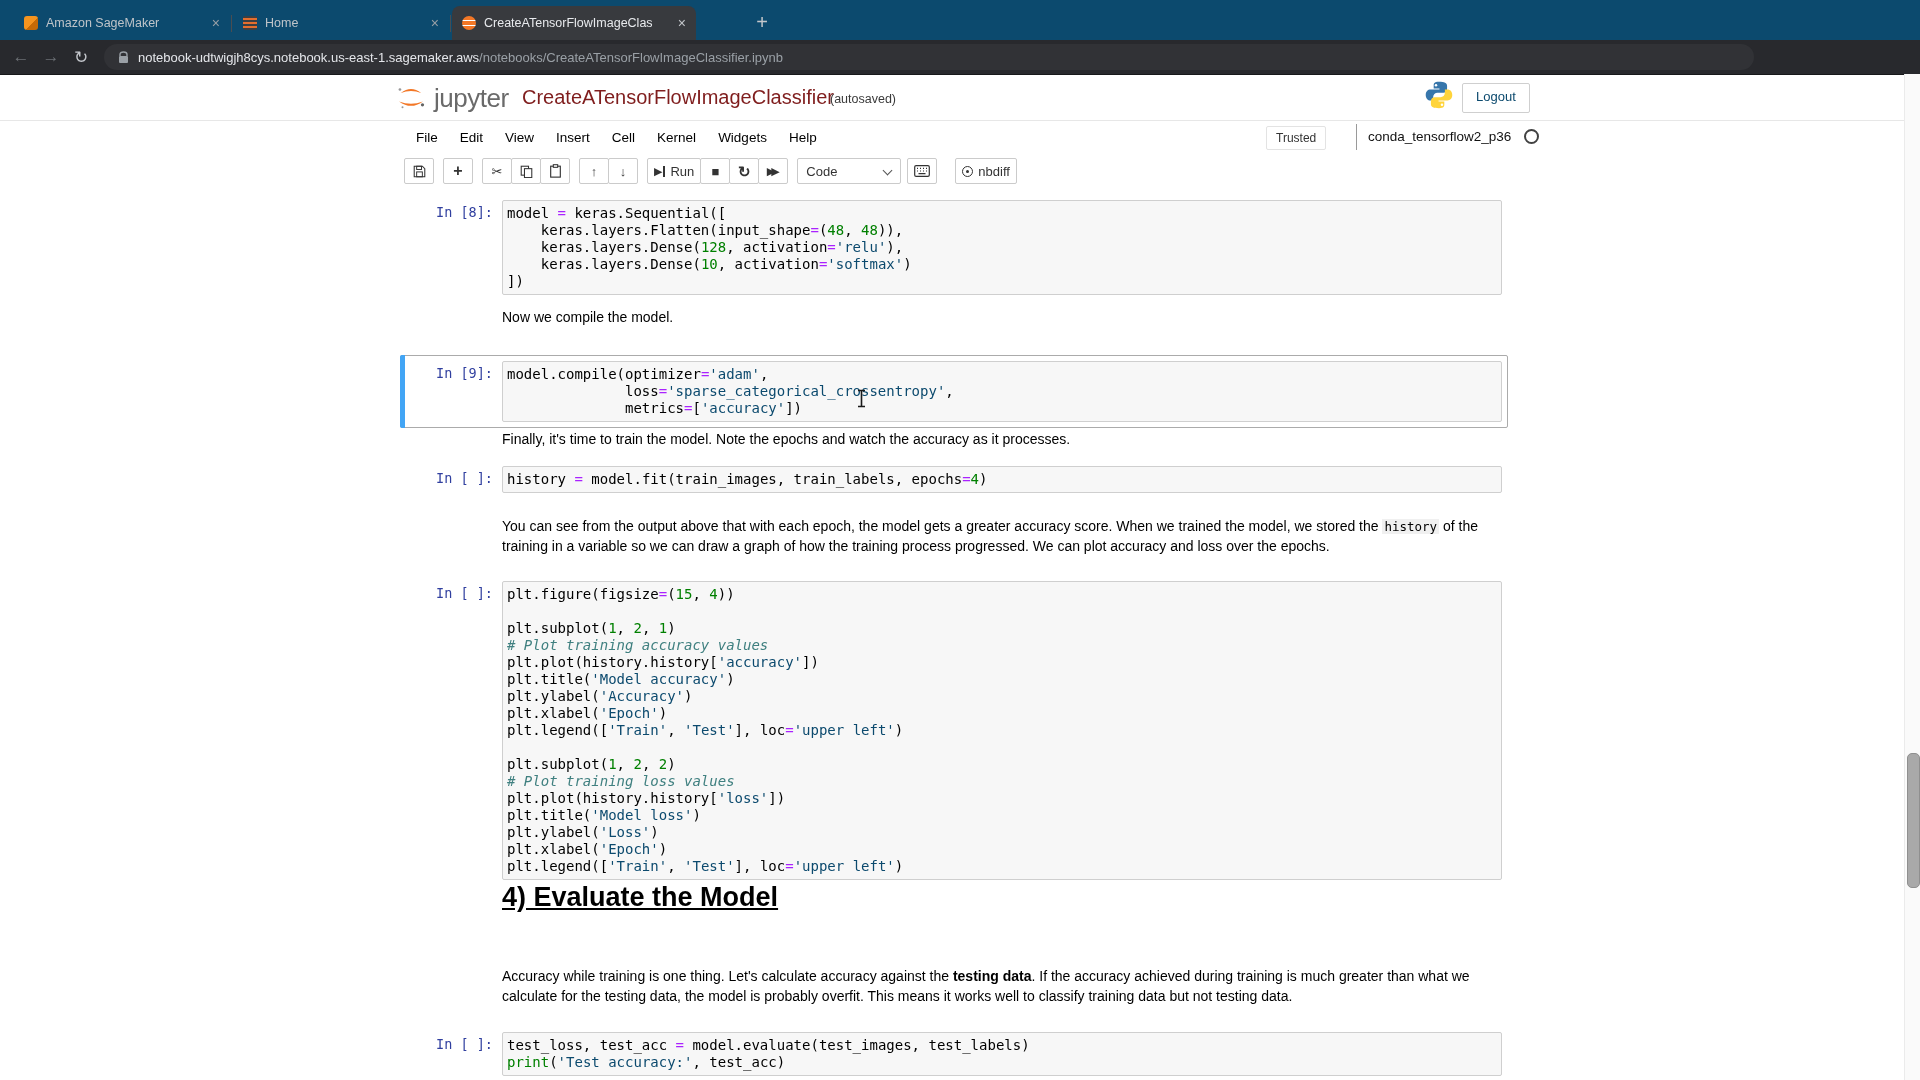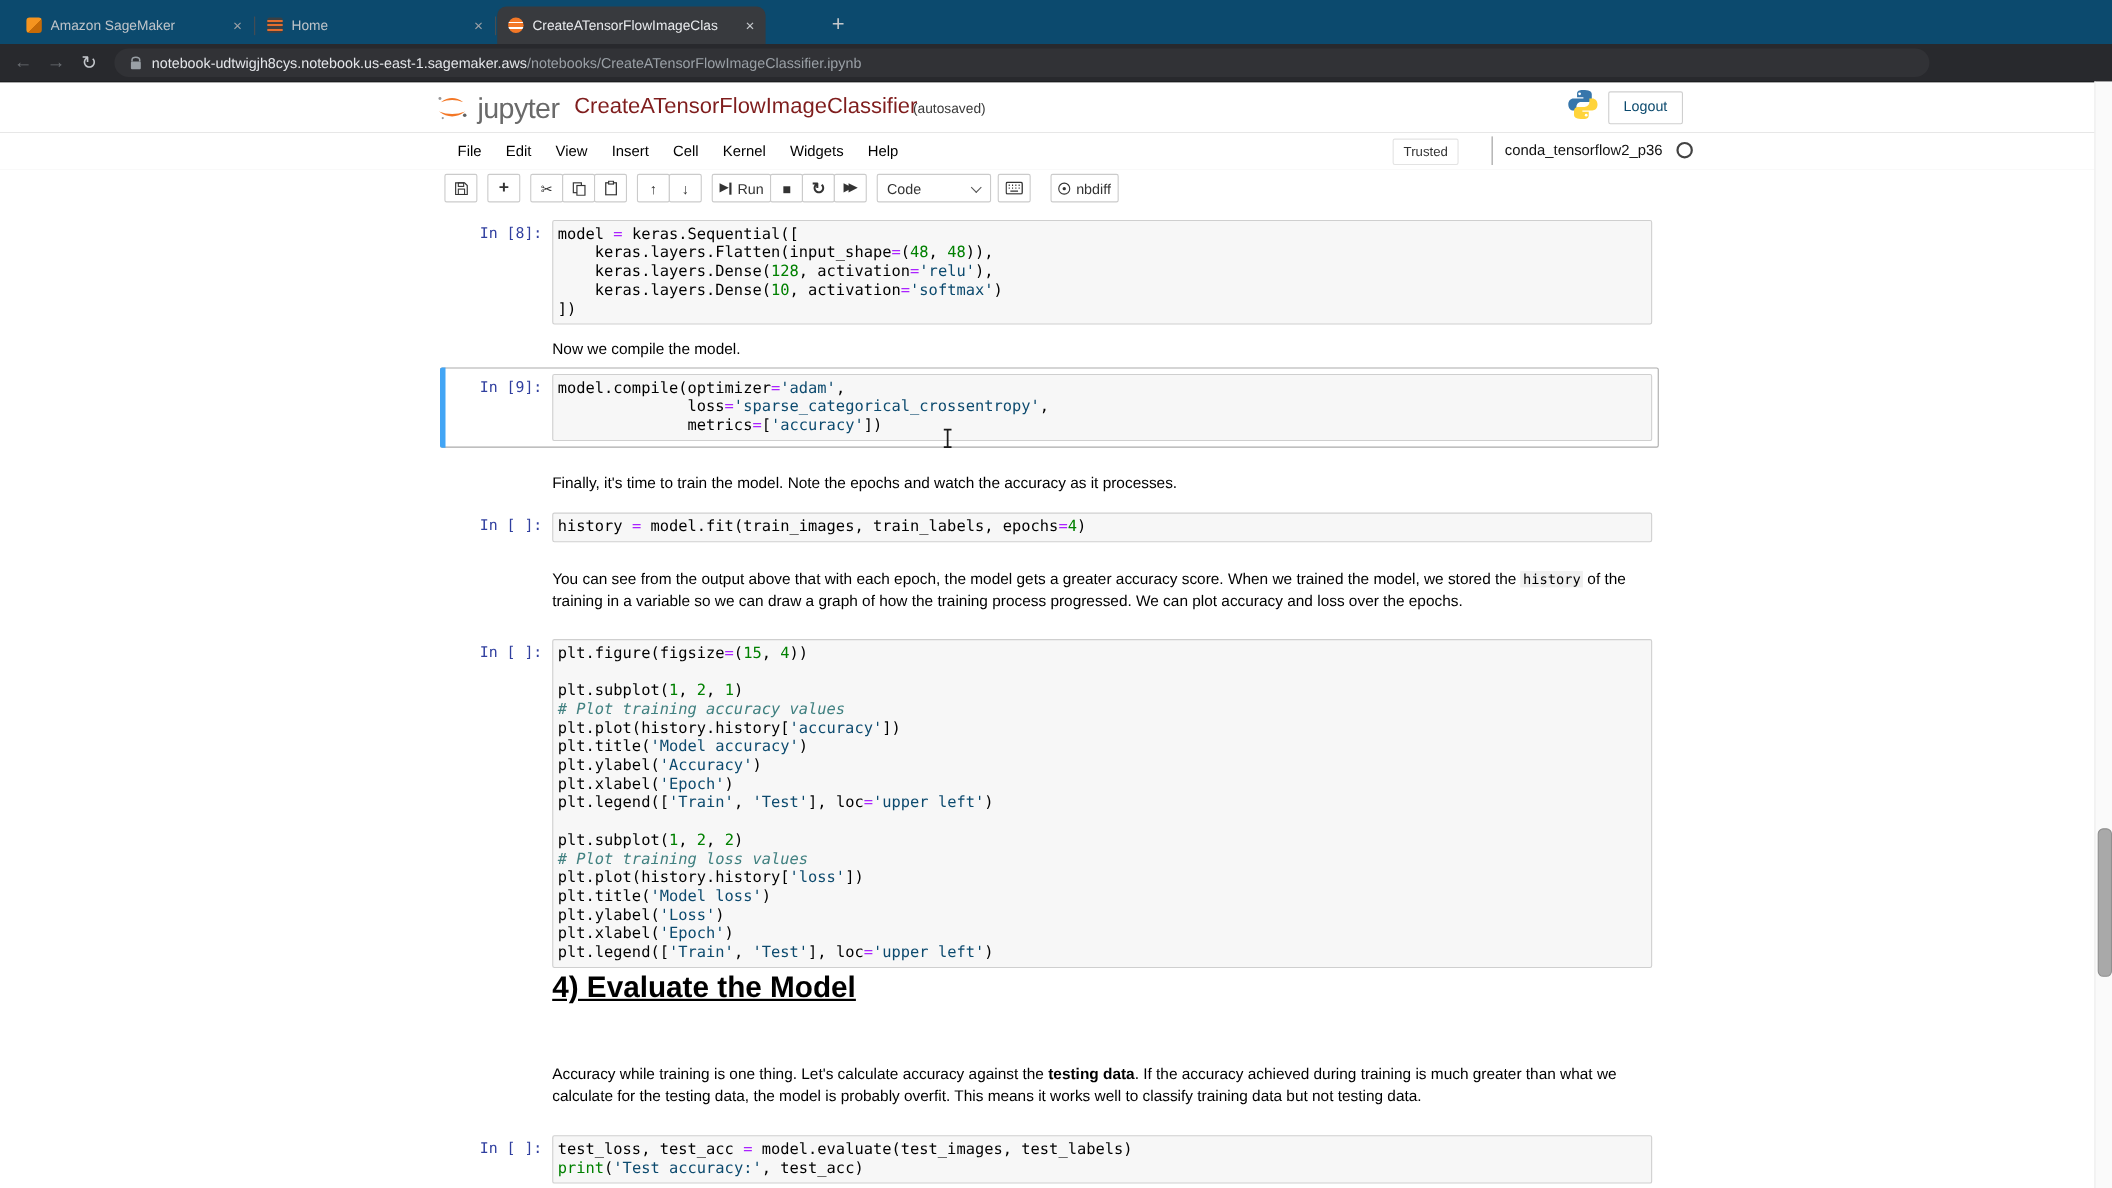--- a/index.html
+++ b/index.html
@@ -290,21 +290,21 @@
           <div class="prompt">In [8]:</div>
           <div class="inputarea">
             <div class="cline"><span class="tk-v">model </span><span class="tk-o">=</span><span class="tk-v"> keras.Sequential([</span></div>
             <div class="cline"><span class="tk-v">    keras.layers.Flatten(input_shape</span><span class="tk-o">=</span><span class="tk-v">(</span><span class="tk-n">48</span><span class="tk-v">, </span><span class="tk-n">48</span><span class="tk-v">)),</span></div>
             <div class="cline"><span class="tk-v">    keras.layers.Dense(</span><span class="tk-n">128</span><span class="tk-v">, activation</span><span class="tk-o">=</span><span class="tk-s">'relu'</span><span class="tk-v">),</span></div>
             <div class="cline"><span class="tk-v">    keras.layers.Dense(</span><span class="tk-n">10</span><span class="tk-v">, activation</span><span class="tk-o">=</span><span class="tk-s">'softmax'</span><span class="tk-v">)</span></div>
             <div class="cline"><span class="tk-v">])</span></div>
           </div>
         </div>
         <div class="mdcell" style="top: 118px;"><span>Now we compile the model.</span></div>
-        <div class="cell selected" style="top: 144px; justify-content: center;">
+        <div class="cell selected" style="top: 165px; justify-content: center;">
           <div class="selbar"></div>
           <div class="prompt">In [9]:</div>
           <div class="inputarea">
             <div class="cline"><span class="tk-v">model.compile(optimizer</span><span class="tk-o">=</span><span class="tk-s">'adam'</span><span class="tk-v">,</span></div>
             <div class="cline"><span class="tk-v">              loss</span><span class="tk-o">=</span><span class="tk-s">'sparse_categorical_crossentropy'</span><span class="tk-v">,</span></div>
             <div class="cline"><span class="tk-v">              metrics</span><span class="tk-o">=</span><span class="tk-v">[</span><span class="tk-s">'accuracy'</span><span class="tk-v">])</span></div>
           </div>
         </div>
         <div class="mdcell" style="top: 240px;"><span>Finally, it's time to train the model. Note the epochs and watch the accuracy as it processes.</span></div>
         <div class="cell" style="top: 270px;">

